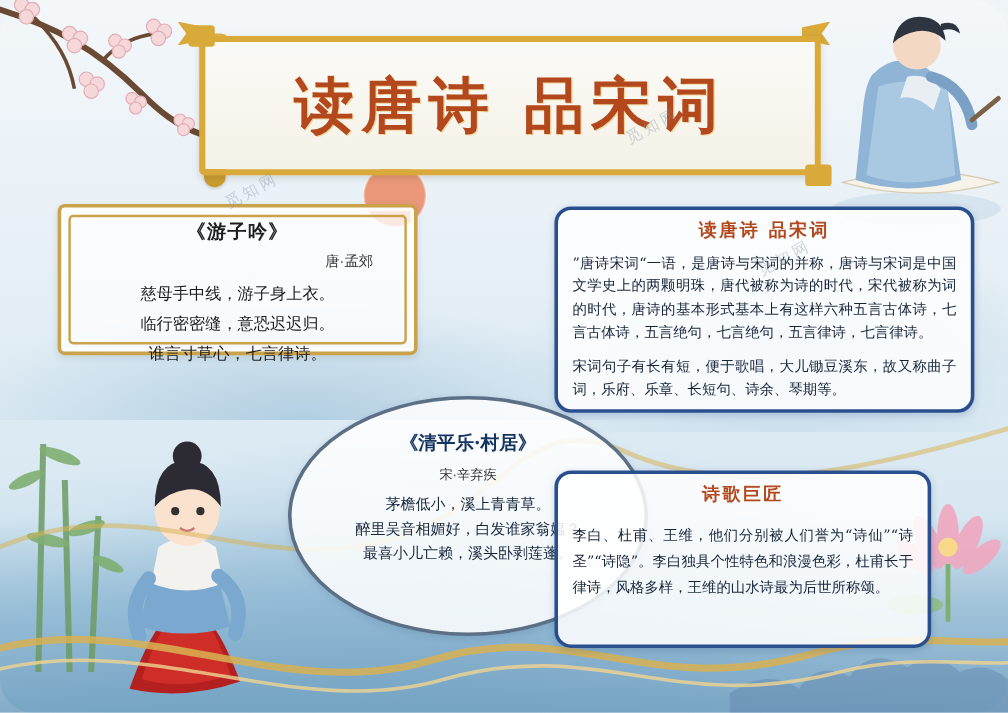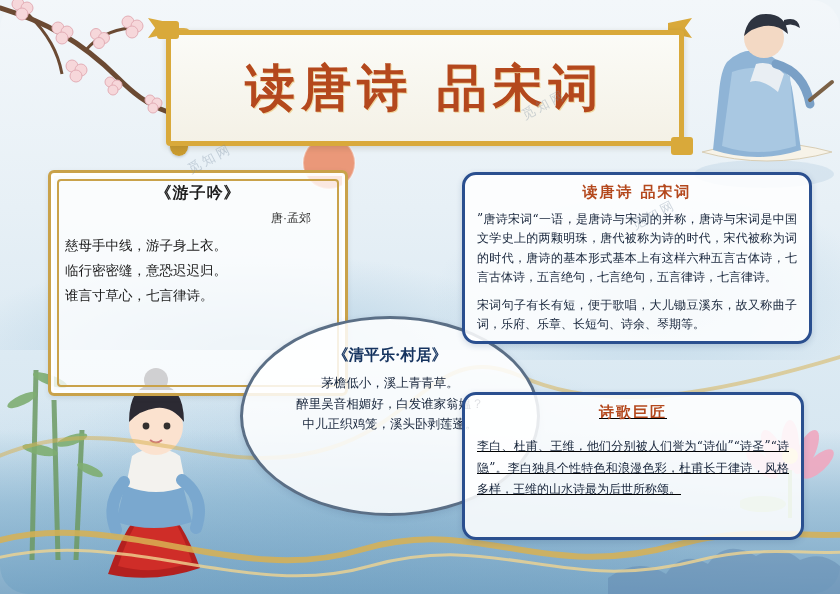--- a/index.html
+++ b/index.html
@@ -72,42 +72,42 @@
     background:rgba(255,255,255,.86);
     box-shadow:0 2px 6px rgba(30,60,110,.18);
   }
   .oval-frame{
     border:3px solid #5b6f86;border-radius:50%/50%;
     background:rgba(255,255,255,.85);
     box-shadow:0 2px 6px rgba(40,70,110,.15);
   }
 
   
-  #poem1{left:48px;top:170px;width:300px;height:226px;}
+  #poem1{left:48px;top:170px;width:300px;height:126px;}
   #poem1 .inner{position:absolute;inset:6px;border:2px solid #c9a24a;border-radius:4px;}
   .poem-title{
     text-align:center;font-family:"DejaVu Serif",serif;font-size:16px;color:#1d1d1d;
     font-weight:bold;margin-top:10px;letter-spacing:1px;
   }
   .poem-author{text-align:right;font-size:12px;color:#333;margin:6px 34px 0 0;padding-left:36px;}
-  .poem-lines{margin:6px 14px 0 14px;font-family:"DejaVu Serif",serif;font-size:13.5px;color:#1b1b1b;line-height:1.85;text-align:left;}
-
-  
-  #poem2{left:240px;top:316px;width:300px;height:200px;}
+  .poem-lines{margin:6px 14px 0 14px;font-family:"DejaVu Serif",serif;font-size:13.5px;color:#1b1b1b;line-height:1.85;text-align:center;}
+
+  
+  #poem2{left:240px;top:330px;width:300px;height:200px;}
   #poem2 .t{text-align:center;font-family:"DejaVu Serif",serif;font-weight:bold;font-size:15.5px;color:#15335f;margin-top:26px;}
   #poem2 .a{text-align:center;font-size:11px;color:#333;margin-top:8px;}
   #poem2 .lines{margin:7px 28px 0 28px;font-family:"DejaVu Serif",serif;font-size:12.5px;color:#16243a;line-height:1.65;text-align:center;}
 
   
   #info1{left:462px;top:172px;width:350px;height:172px;}
   .card-h{text-align:center;color:#b4481d;font-weight:bold;font-size:15px;font-family:"DejaVu Serif",serif;margin-top:8px;letter-spacing:2px;}
   .card-p{margin:8px 12px 0 12px;font-size:12px;line-height:1.62;color:#16243a;text-align:justify;font-family:"DejaVu Serif",serif;}
 
   
-  #info2{left:462px;top:392px;width:342px;height:148px;text-decoration:underline;}
+  #info2{left:462px;top:392px;width:314px;height:148px;}
 
   
   .fig{position:absolute;pointer-events:none;}
   .wm{position:absolute;color:rgba(120,140,160,.35);font-size:13px;letter-spacing:3px;transform:rotate(-28deg);}
 </style>
 </head>
 <body>
 
 <div id="page">
 
@@ -247,24 +247,25 @@
     <div class="poem-author">唐·孟郊</div>
     <div class="poem-lines">
       <div>慈母手中线，游子身上衣。</div>
       <div>临行密密缝，意恐迟迟归。</div>
       <div>谁言寸草心，七言律诗。</div>
     </div>
   </div>
 
   <div id="poem2" class="card oval-frame">
     <div class="t">《清平乐·村居》</div>
+    <div class="a">宋·辛弃疾</div>
     <div class="lines">
       <div>茅檐低小，溪上青青草。</div>
       <div>醉里吴音相媚好，白发谁家翁媪？</div>
-      <div>中儿正织鸡笼，溪头卧剥莲蓬。</div>
+      <div>最喜小儿亡赖，溪头卧剥莲蓬。</div>
     </div>
   </div>
 
   <div id="info1" class="card blue-frame">
     <div class="card-h">读唐诗  品宋词</div>
     <div class="card-p">”唐诗宋词“一语，是唐诗与宋词的并称，唐诗与宋词是中国文学史上的两颗明珠，唐代被称为诗的时代，宋代被称为词的时代，唐诗的基本形式基本上有这样六种五言古体诗，七言古体诗，五言绝句，七言绝句，五言律诗，七言律诗。</div>
     <div class="card-p">宋词句子有长有短，便于歌唱，大儿锄豆溪东，故又称曲子词，乐府、乐章、长短句、诗余、琴期等。</div>
   </div>
 
   <div id="info2" class="card blue-frame">

